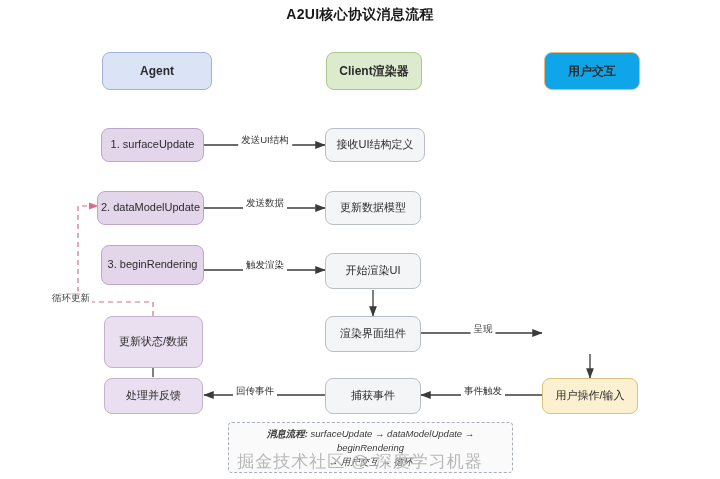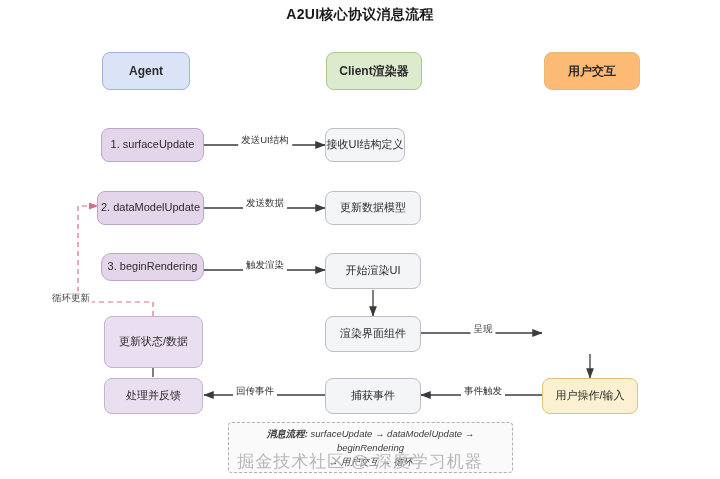--- a/index.html
+++ b/index.html
@@ -21,21 +21,21 @@
   .node{
     position:absolute;box-sizing:border-box;
     display:flex;align-items:center;justify-content:center;
     border-radius:8px;font-size:11px;color:#2b2b2b;
     text-align:center;line-height:1.25;
     border:1px solid #b9bec7;background:#f6f7f8;
   }
   .node.hdr{font-weight:bold;font-size:12px;border-radius:8px;}
   .hdr-agent{background:#dbe4f7;border-color:#9fb3d9;}
   .hdr-client{background:#dceace;border-color:#a8c98c;}
-  .hdr-user{background:#fdba74;border-color:#e8b878;}
+  .hdr-user{background:#0ea5e9;border-color:#e8b878;}
 
   .n-agent{background:#e4d6ea;border-color:#bda6c9;}
   .n-agent-soft{background:#eadff0;border-color:#c5b2cf;}
   .n-client{background:#f4f5f6;border-color:#b9bec7;}
   .n-user{background:#fbf0cf;border-color:#ddc27a;}
 
   .edge-label{
     position:absolute;font-size:9.5px;color:#333;background:#fff;
     padding:0 3px;white-space:nowrap;transform:translate(-50%,-50%);
   }
@@ -88,47 +88,47 @@
 
     <path d="M542,395 L421,395" stroke="#3b3b3b" stroke-width="1.3" fill="none" marker-end="url(#ah)"></path>
 
     <path d="M325,395 L204,395" stroke="#3b3b3b" stroke-width="1.3" fill="none" marker-end="url(#ah)"></path>
 
     <path d="M153,377 L153,353" stroke="#3b3b3b" stroke-width="1.3" fill="none" marker-end="url(#ah)"></path>
 
     <path d="M153,316 L153,302 L78,302 L78,206 L98,206" stroke="#d86f8a" stroke-width="1.2" fill="none" stroke-dasharray="5,4" marker-end="url(#ahp)"></path>
   </svg>
 
-  <div class="node hdr hdr-agent" style="left:102px;top:52px;width:88px;height:38px;">
+  <div class="node hdr hdr-agent" style="left:102px;top:52px;width:110px;height:38px;">
     <span>Agent</span>
   </div>
   <div class="node hdr hdr-client" style="left:326px;top:52px;width:96px;height:38px;">
     <span>Client渲染器</span>
   </div>
   <div class="node hdr hdr-user" style="left:544px;top:52px;width:96px;height:38px;">
     <span>用户交互</span>
   </div>
 
   <div class="node n-agent" style="left:101px;top:128px;width:103px;height:34px;">
     <span>1. surfaceUpdate</span>
   </div>
   <div class="node n-agent" style="left:97px;top:191px;width:107px;height:34px;">
     <span>2. dataModelUpdate</span>
   </div>
-  <div class="node n-agent" style="left:101px;top:253px;width:103px;height:28px;border-radius:10px;">
+  <div class="node n-agent" style="left:101px;top:245px;width:103px;height:40px;">
     <span>3. beginRendering</span>
   </div>
   <div class="node n-agent-soft" style="left:104px;top:316px;width:99px;height:52px;">
     <span>更新状态/数据</span>
   </div>
   <div class="node n-agent-soft" style="left:104px;top:378px;width:99px;height:36px;">
     <span>处理并反馈</span>
   </div>
 
-  <div class="node n-client" style="left:325px;top:128px;width:80px;height:34px;">
+  <div class="node n-client" style="left:325px;top:128px;width:100px;height:34px;">
     <span>接收UI结构定义</span>
   </div>
   <div class="node n-client" style="left:325px;top:253px;width:96px;height:36px;">
     <span>开始渲染UI</span>
   </div>
   <div class="node n-client" style="left:325px;top:191px;width:96px;height:34px;">
     <span>更新数据模型</span>
   </div>
   <div class="node n-client" style="left:325px;top:316px;width:96px;height:36px;">
     <span>渲染界面组件</span>

